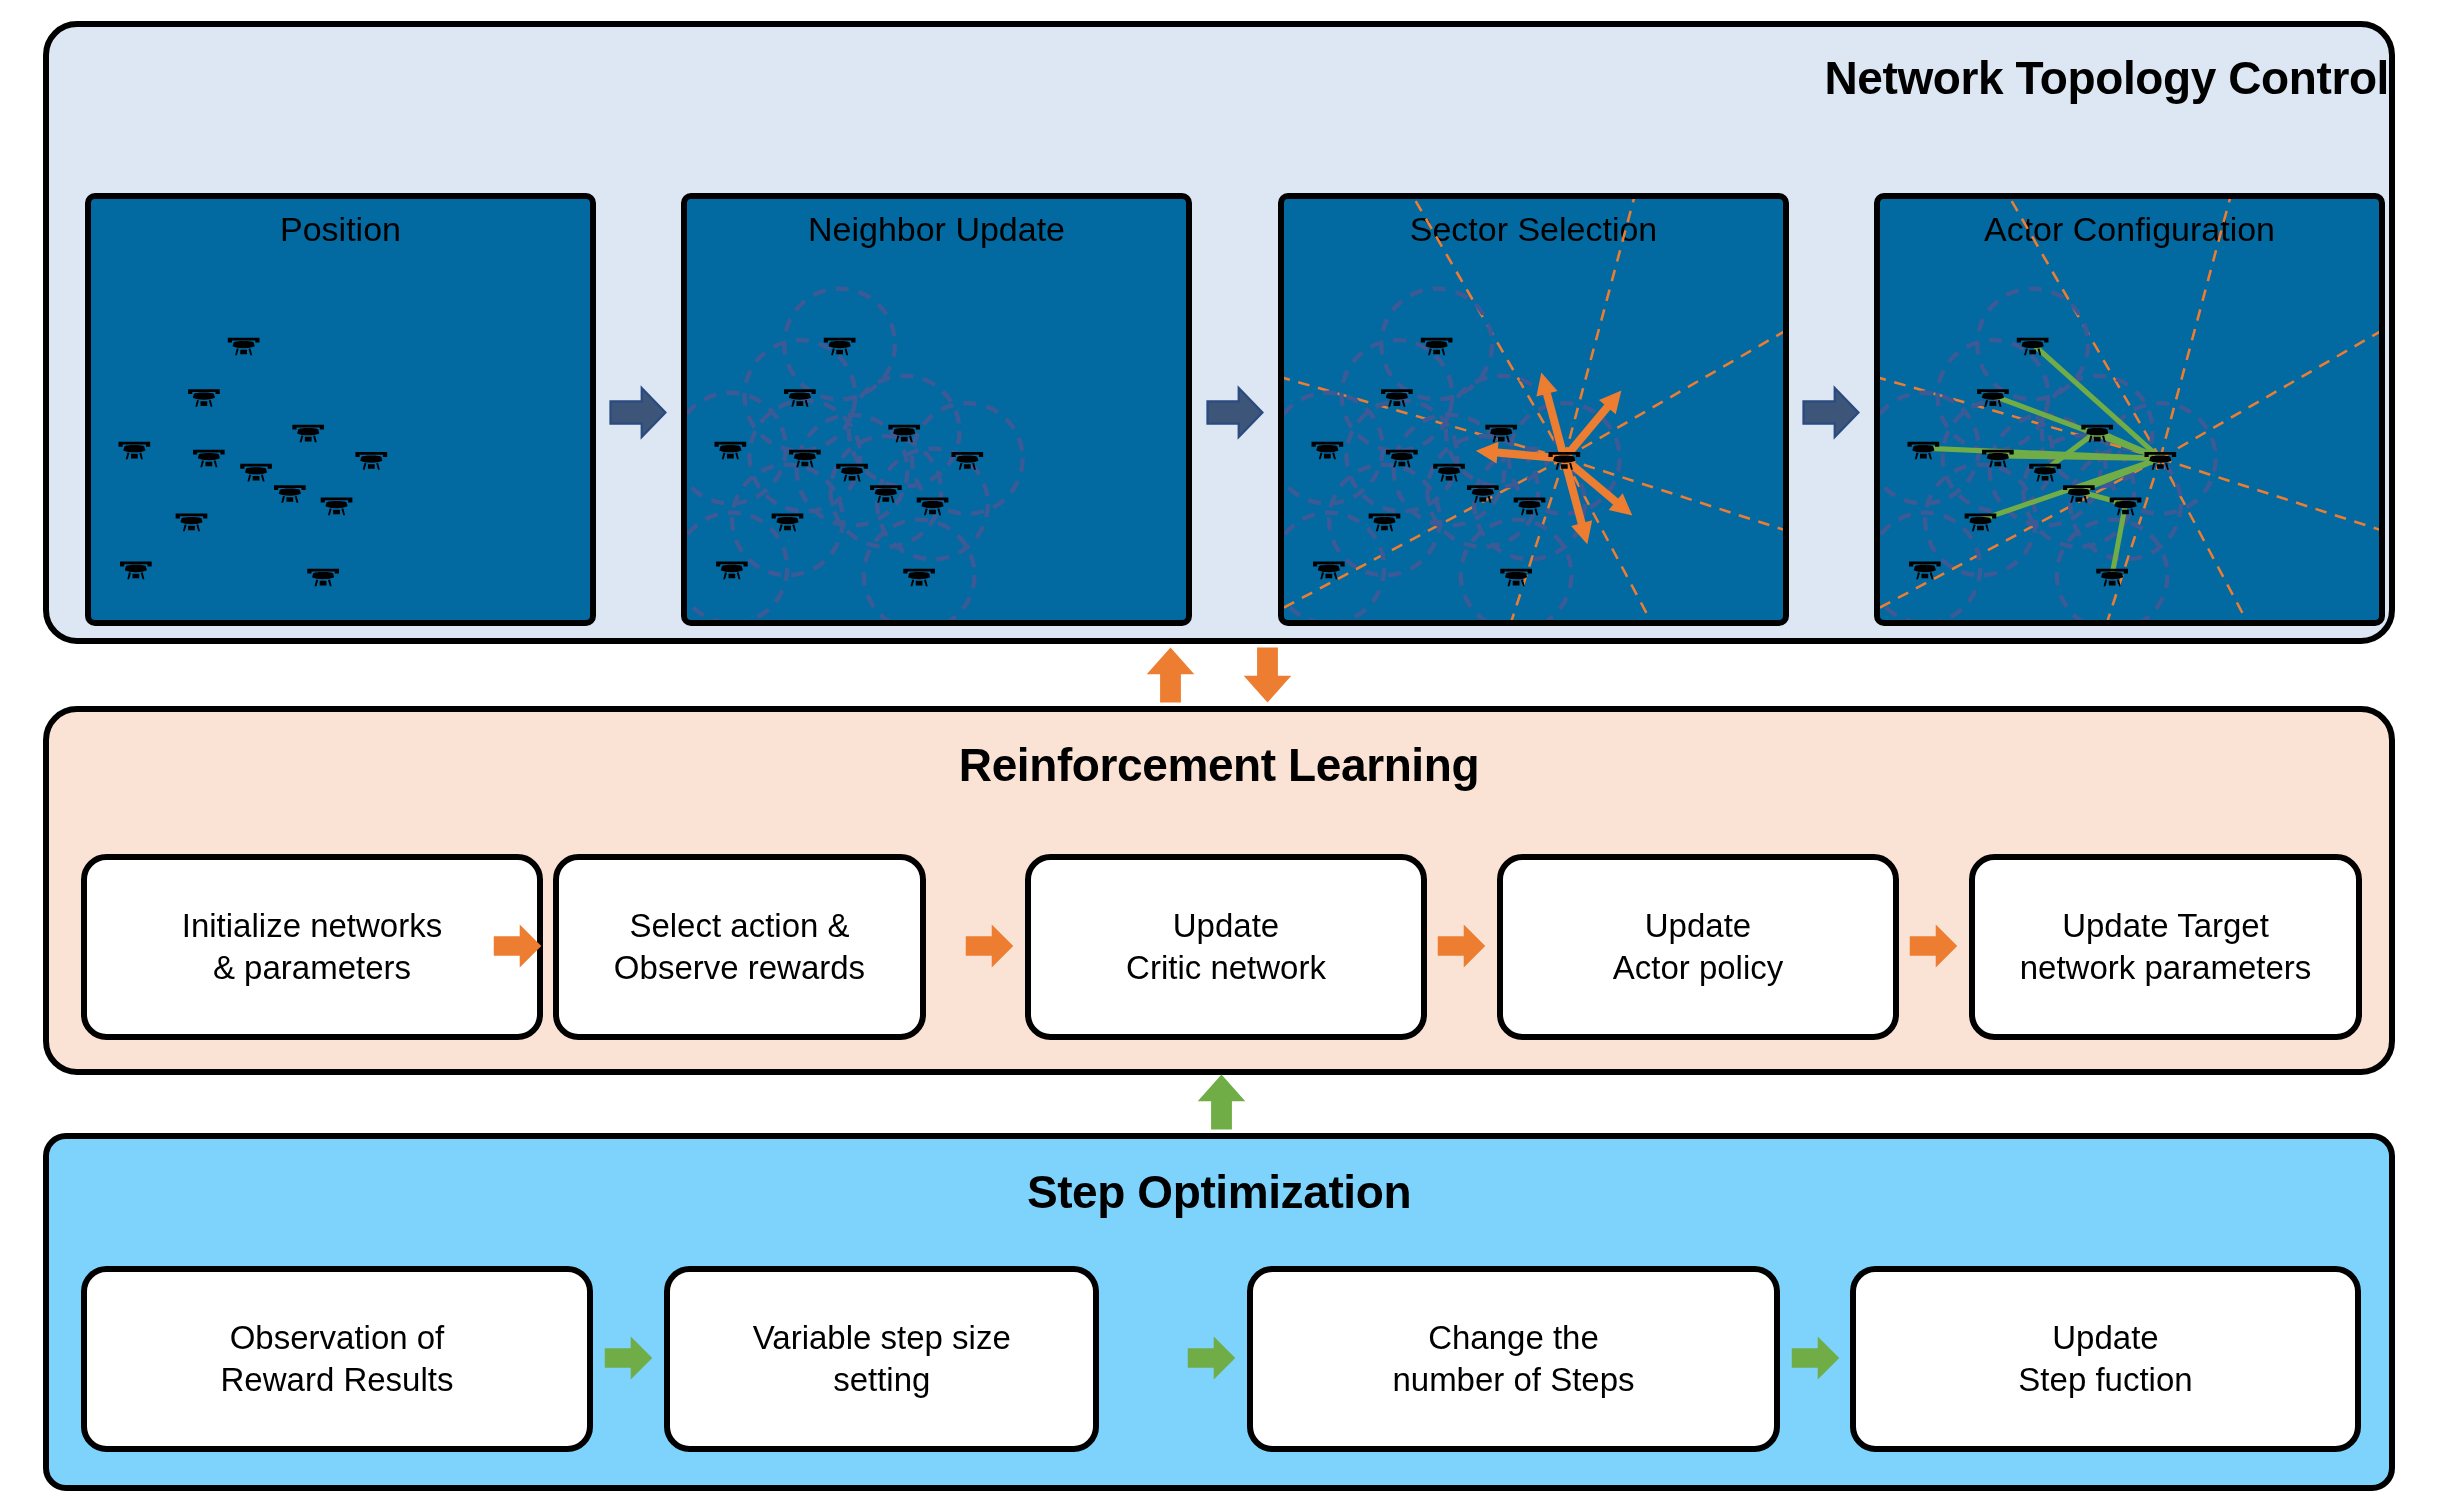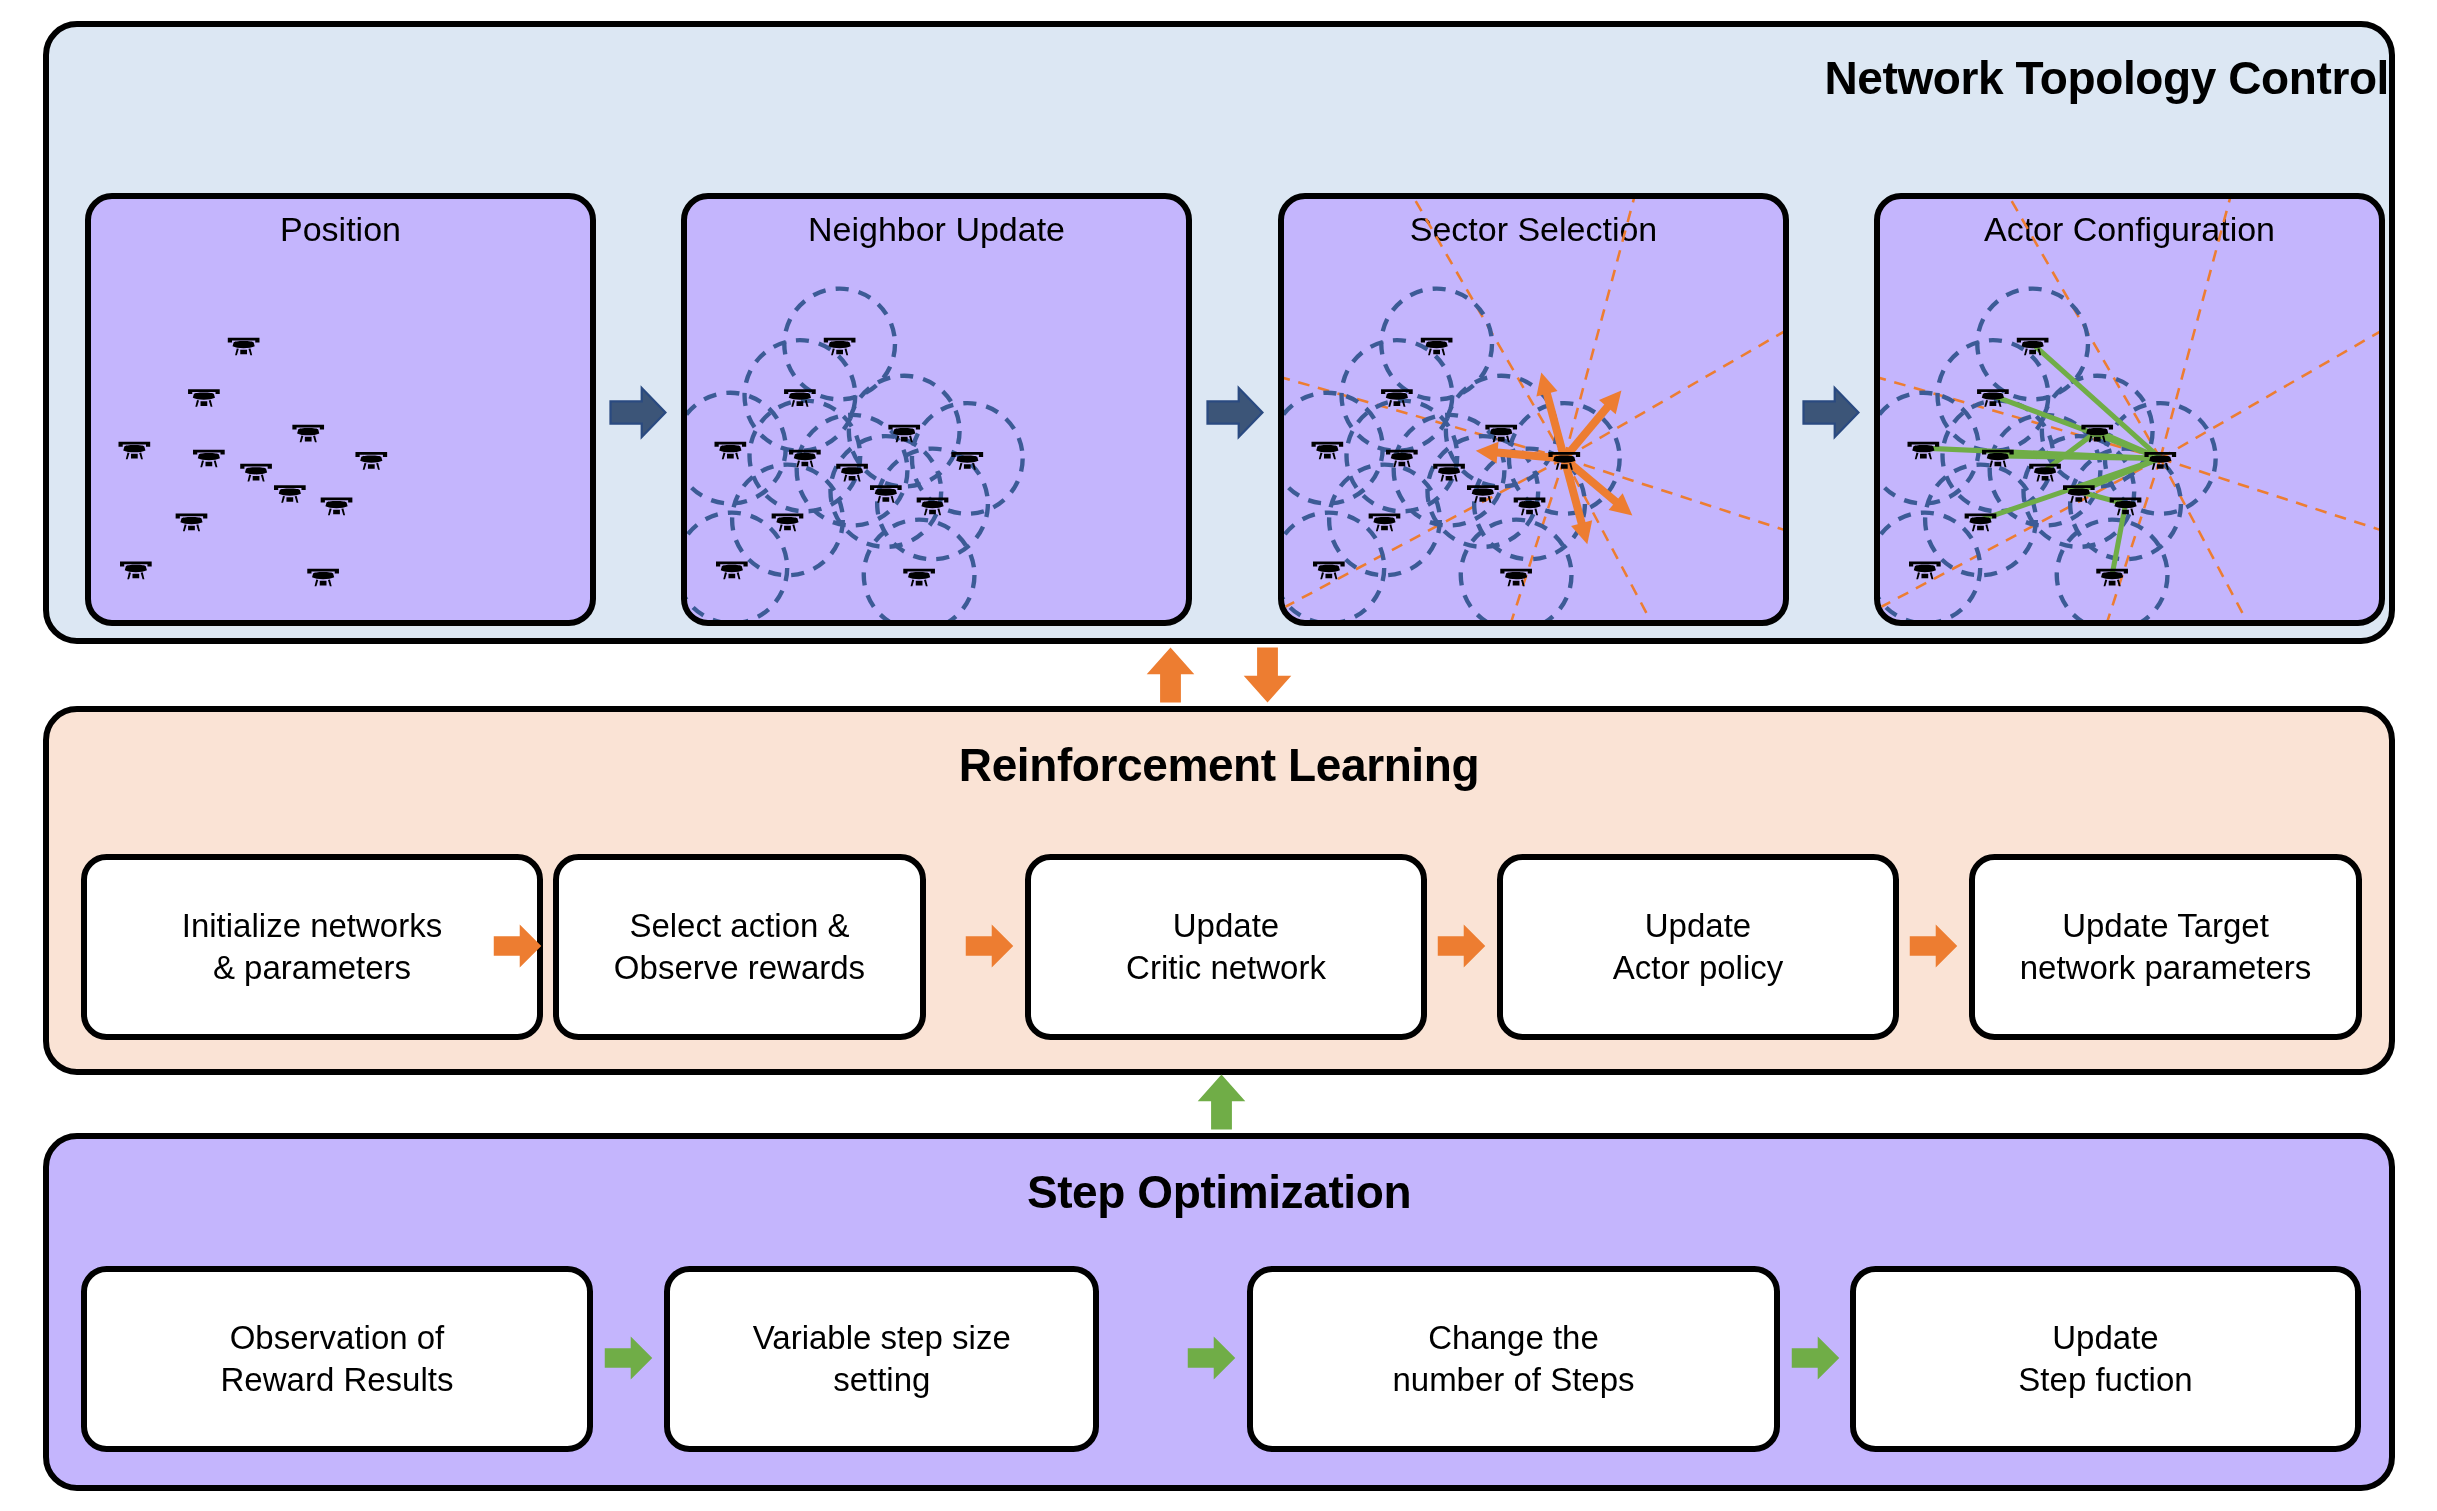--- a/index.html
+++ b/index.html
@@ -21,44 +21,45 @@
   #sec-topology {
     left: 43px; top: 21px; width: 2352px; height: 623px;
     background: #dce7f3;
   }
   #sec-rl {
     left: 43px; top: 706px; width: 2352px; height: 369px;
     background: #fae3d5;
   }
   #sec-step {
     left: 43px; top: 1133px; width: 2352px; height: 358px;
-    background: #c4b5fd;
+    background: #7dd3fc;
+    border-radius: 23px;
   }
 
   .section-title {
     position: absolute;
     left: 0; right: 0;
     text-align: center;
     font-weight: bold;
     color: #000;
     letter-spacing: -0.4px;
   }
   #title-topology { top: 24px; font-size: 46px; text-align: right; }
   #title-rl       { top: 25.5px; font-size: 46px; }
   #title-step     { top: 25.5px; font-size: 46px; }
 
   
   .topo-panel {
     position: absolute;
     top: 166px;
     width: 511px;
     height: 433px;
-    background: #c4b5fd;
+    background: #0369a1;
     border: 6.7px solid #000000;
-    border-radius: 27px;
+    border-radius: 10px;
     overflow: hidden;
   }
   #topo-p0 { left: 36px; }
   #topo-p1 { left: 632px; }
   #topo-p2 { left: 1229px; }
   #topo-p3 { left: 1825px; }
 
   .panel-title {
     position: absolute;
     left: 0; right: 0; top: 10.5px;

